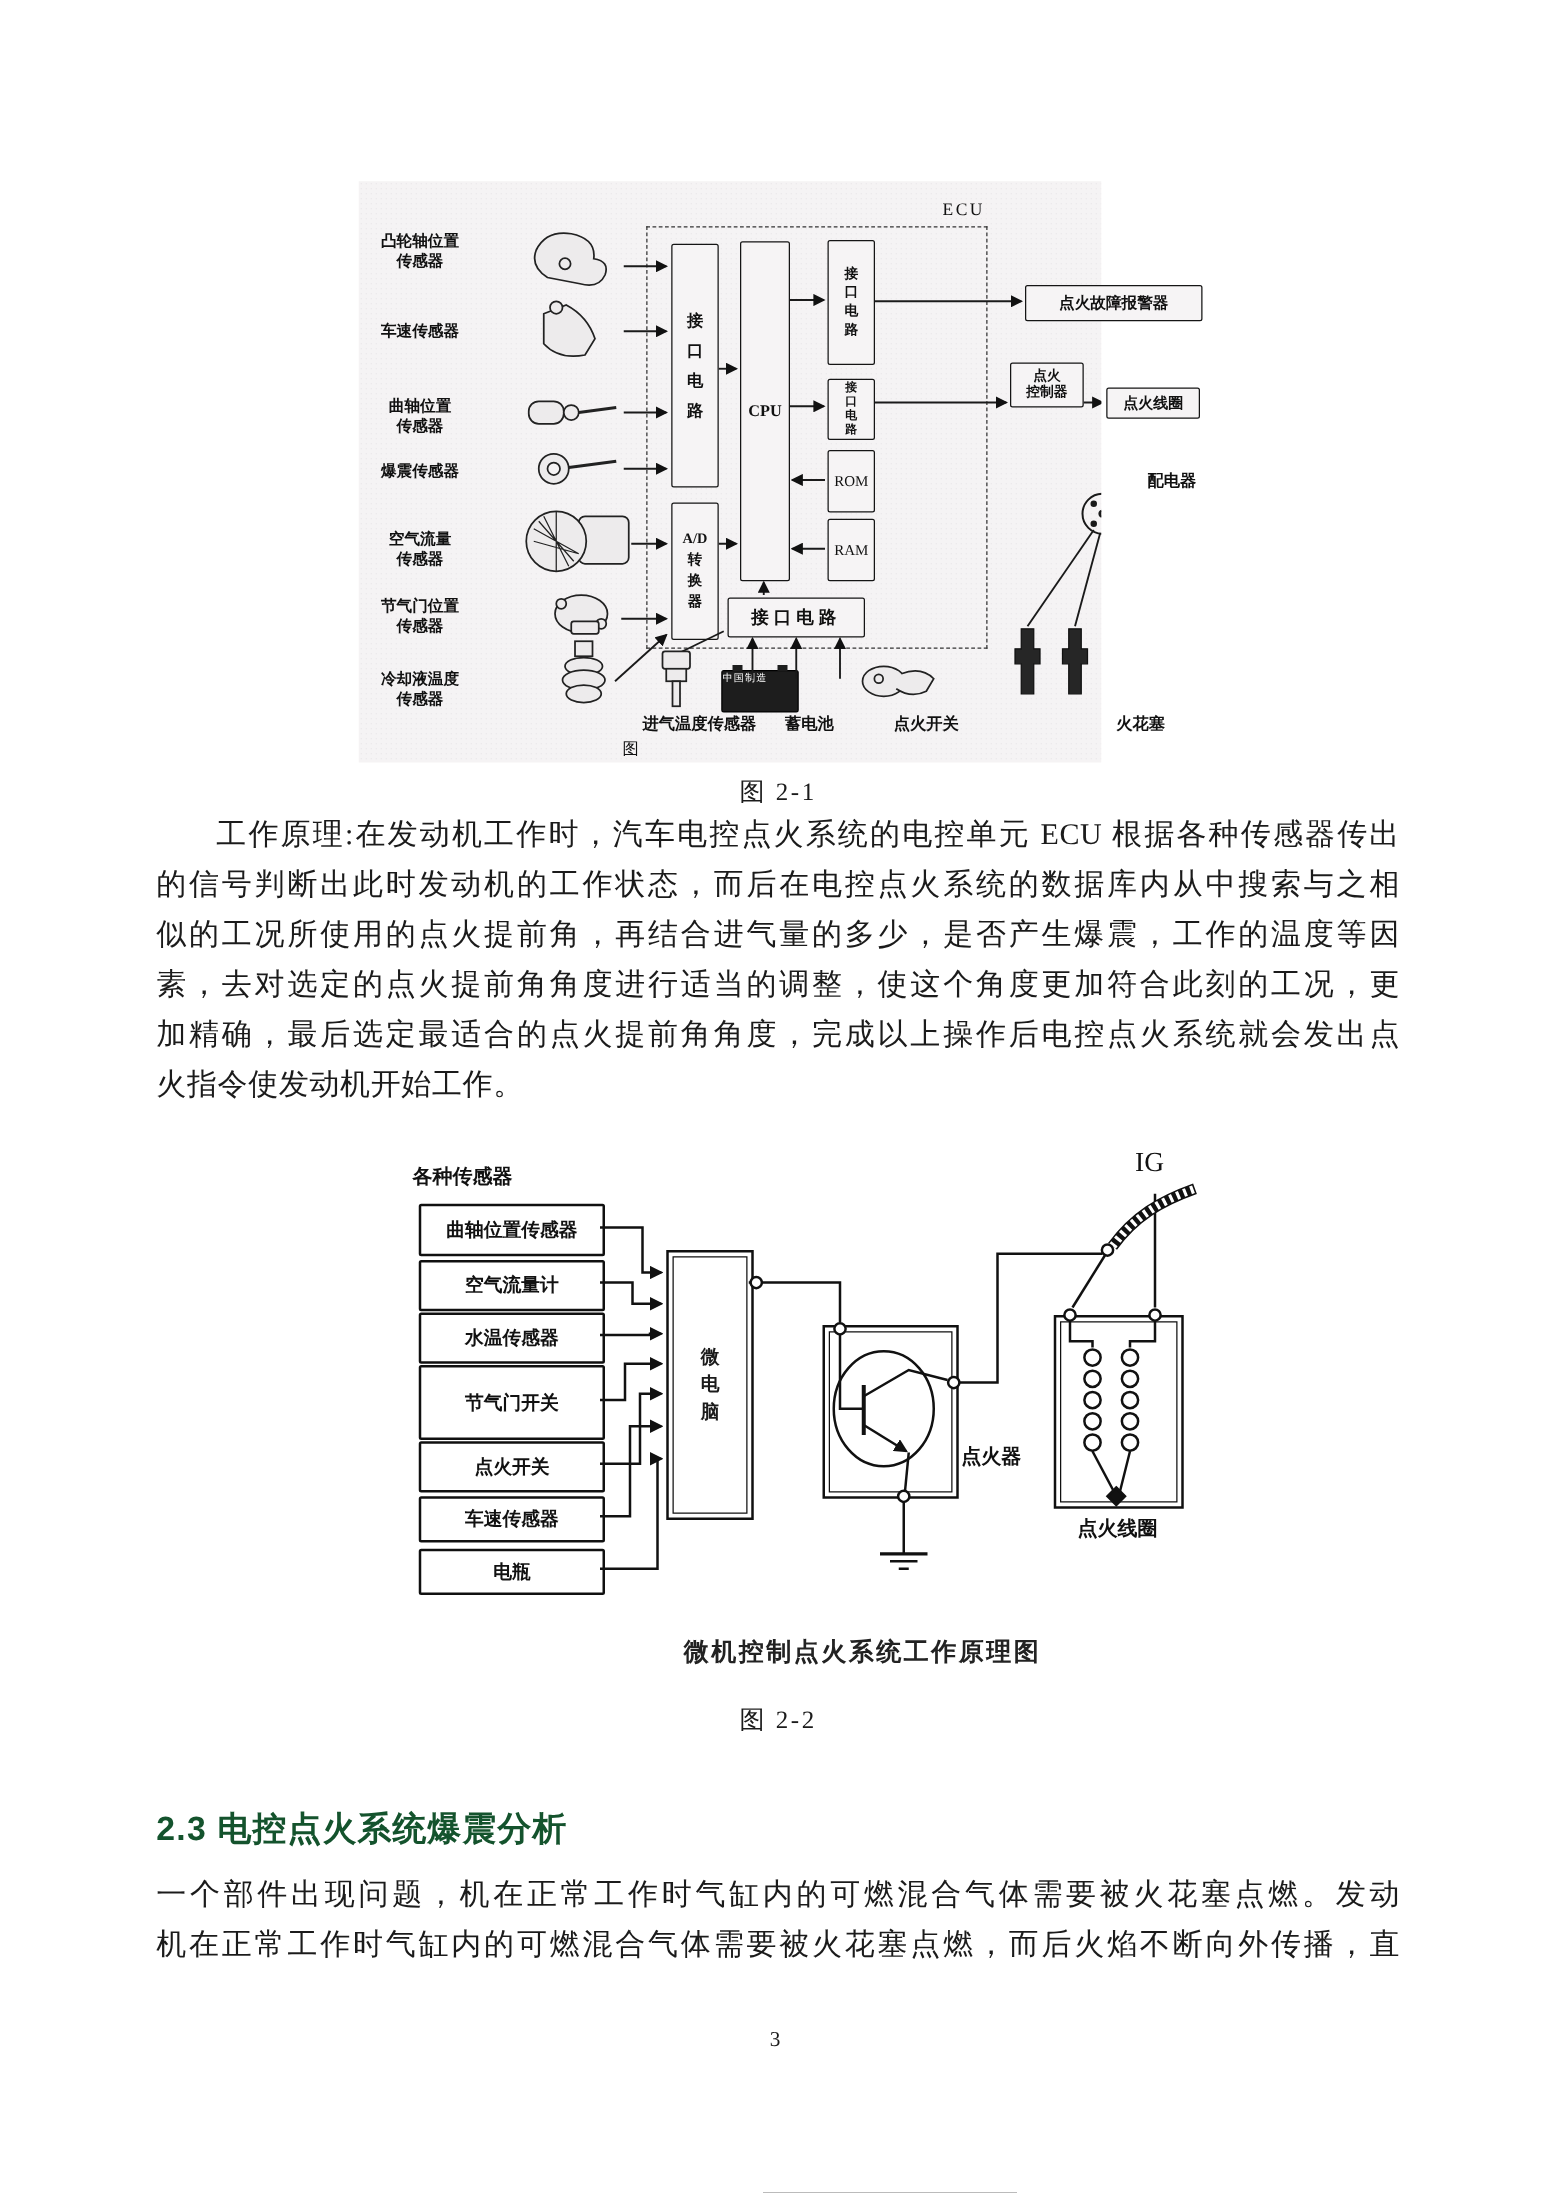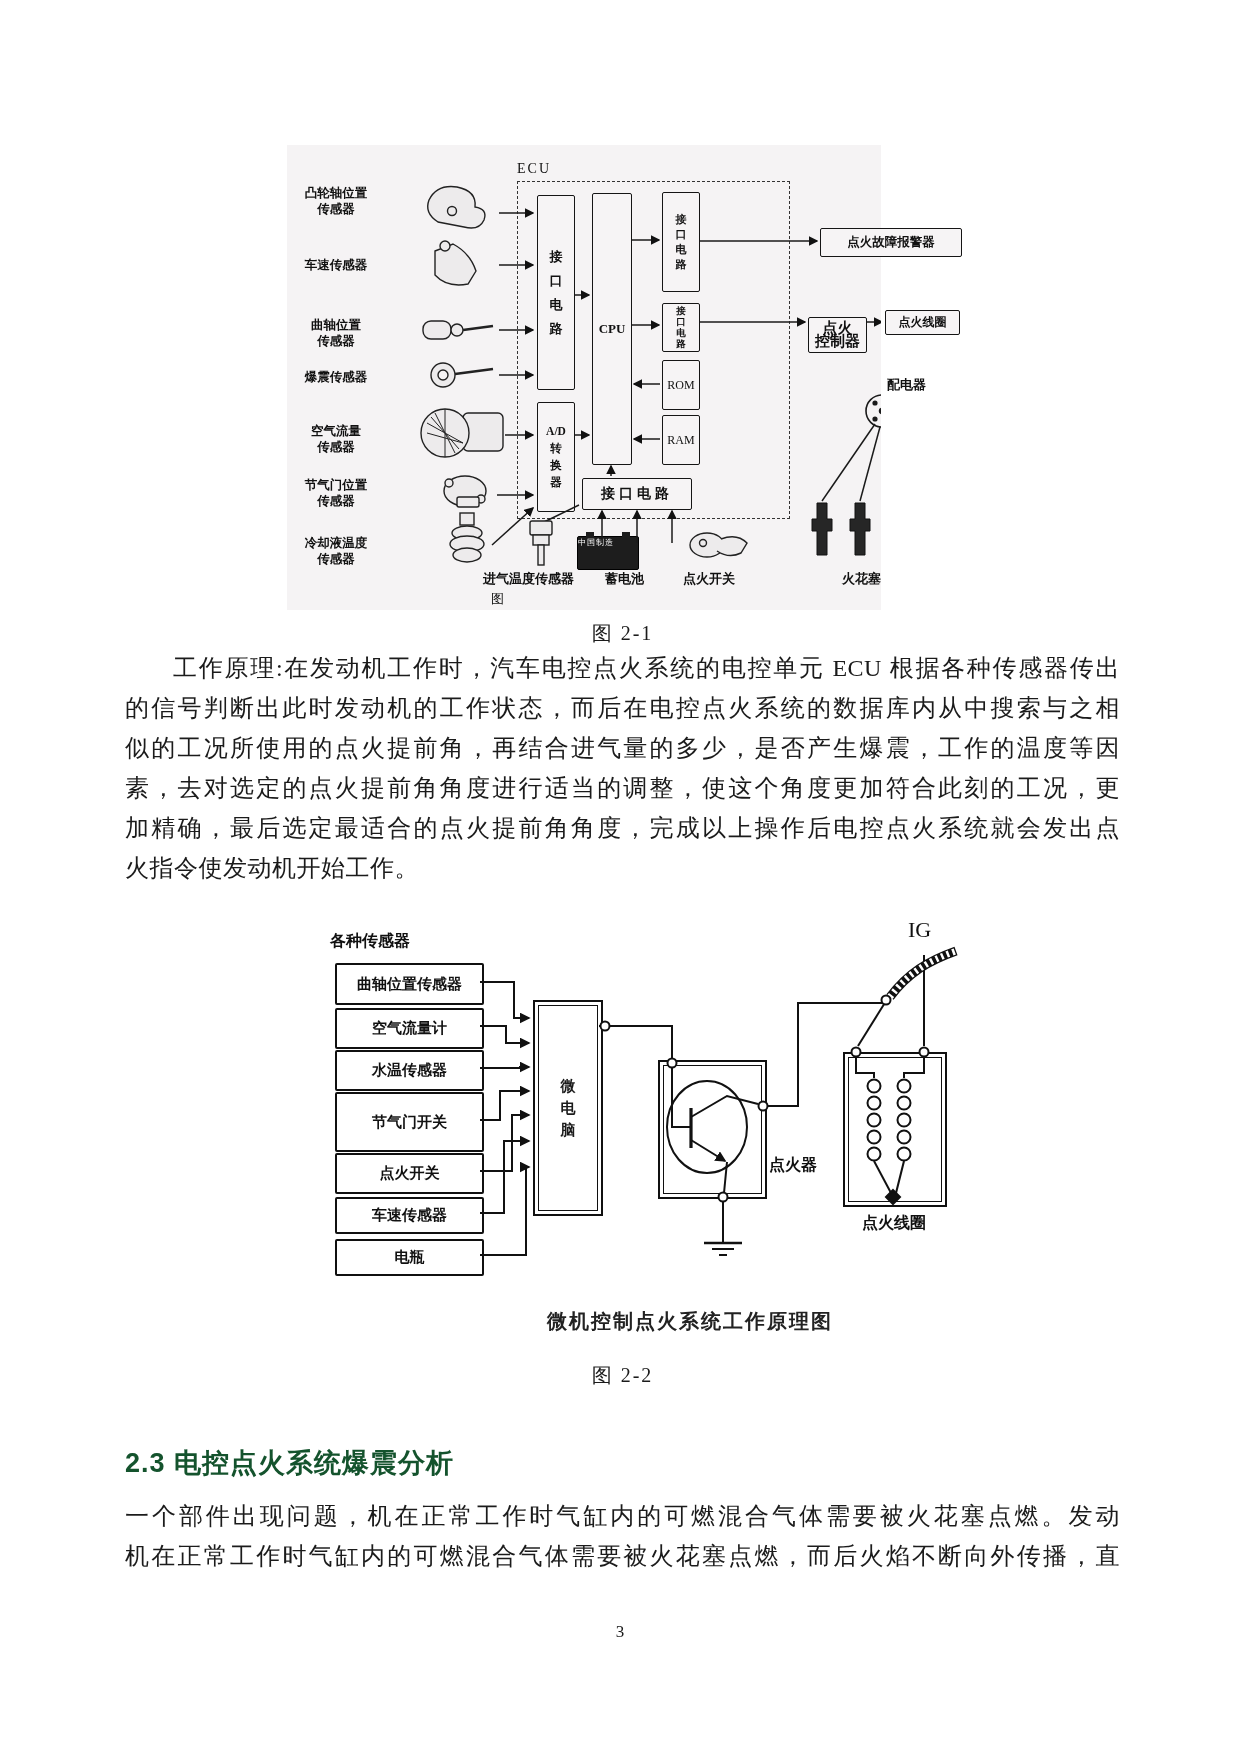--- a/index.html
+++ b/index.html
@@ -24,21 +24,21 @@
   .fig1{left:287px;top:145px;width:594px;height:465px;
         background-color:#f5f3f4;
         background-image:radial-gradient(rgba(120,100,130,.12) .6px, transparent .7px);
         background-size:4px 4px;}
   .fig1 .box{position:absolute;border:1.6px solid #151515;background:#f6f4f5;border-radius:2px;
              display:flex;align-items:center;justify-content:center;text-align:center;
              font-weight:bold;color:#111;}
   .ecu-dash{position:absolute;border:1.4px dashed #333;}
   .slabel{position:absolute;left:2px;width:94px;text-align:center;font-size:12.5px;
           font-weight:bold;line-height:16px;color:#111;}
-  .blabel{position:absolute;font-size:13px;font-weight:bold;text-align:left;color:#111;}
+  .blabel{position:absolute;font-size:13px;font-weight:bold;text-align:right;color:#111;}
   .battery{position:absolute;left:290px;top:391px;width:60px;height:32px;background:#1d1d1d;
            border-radius:2px;border:1px solid #000;display:flex;align-items:flex-start;}
   .battery span{color:#fff;font-size:8px;line-height:12px;letter-spacing:1px;}
   .battery::before,.battery::after{content:"";position:absolute;top:-5px;width:8px;height:5px;background:#1d1d1d;}
   .battery::before{left:8px;} .battery::after{right:8px;}
 
   
   .fig2 .sbox{position:absolute;left:45px;width:145px;border:2.2px solid #101010;background:#fff;
               border-radius:2px;display:flex;align-items:center;justify-content:center;
               font-size:15px;font-weight:bold;color:#111;}
@@ -86,21 +86,21 @@
 路</div>
     <div class="box pre" style="left:375px;top:158px;width:36px;height:47px;font-size:9.5px;line-height:11px">接
 口
 电
 路</div>
     <div class="box" style="left:375px;top:215px;width:36px;height:48px;font-size:12px;font-weight:normal">ROM</div>
     <div class="box" style="left:375px;top:270px;width:36px;height:48px;font-size:12px;font-weight:normal">RAM</div>
     <div class="box" style="left:295px;top:333px;width:108px;height:30px;font-size:14px;letter-spacing:4px">接口电路</div>
 
     <div class="box" style="left:533px;top:83px;width:140px;height:27px;font-size:12.5px">点火故障报警器</div>
-    <div class="box pre" style="left:521px;top:172px;width:57px;height:34px;font-size:15px;line-height:13px">点火
+    <div class="box pre" style="left:521px;top:145px;width:57px;height:34px;font-size:11px;line-height:13px">点火
 控制器</div>
     <div class="box" style="left:598px;top:165px;width:73px;height:23px;font-size:12px">点火线圈</div>
     <div class="blabel" style="left:600px;top:231px;width:70px">配电器</div>
     <div class="blabel" style="left:555px;top:425px;width:90px">火花塞</div>
 
     <div class="blabel" style="left:196px;top:425px;width:122px">进气温度传感器</div>
     <div class="blabel" style="left:318px;top:425px;width:62px">蓄电池</div>
     <div class="blabel" style="left:396px;top:425px;width:84px">点火开关</div>
     <div class="blabel" style="left:204px;top:445px;width:20px;font-weight:normal">图</div>
 

